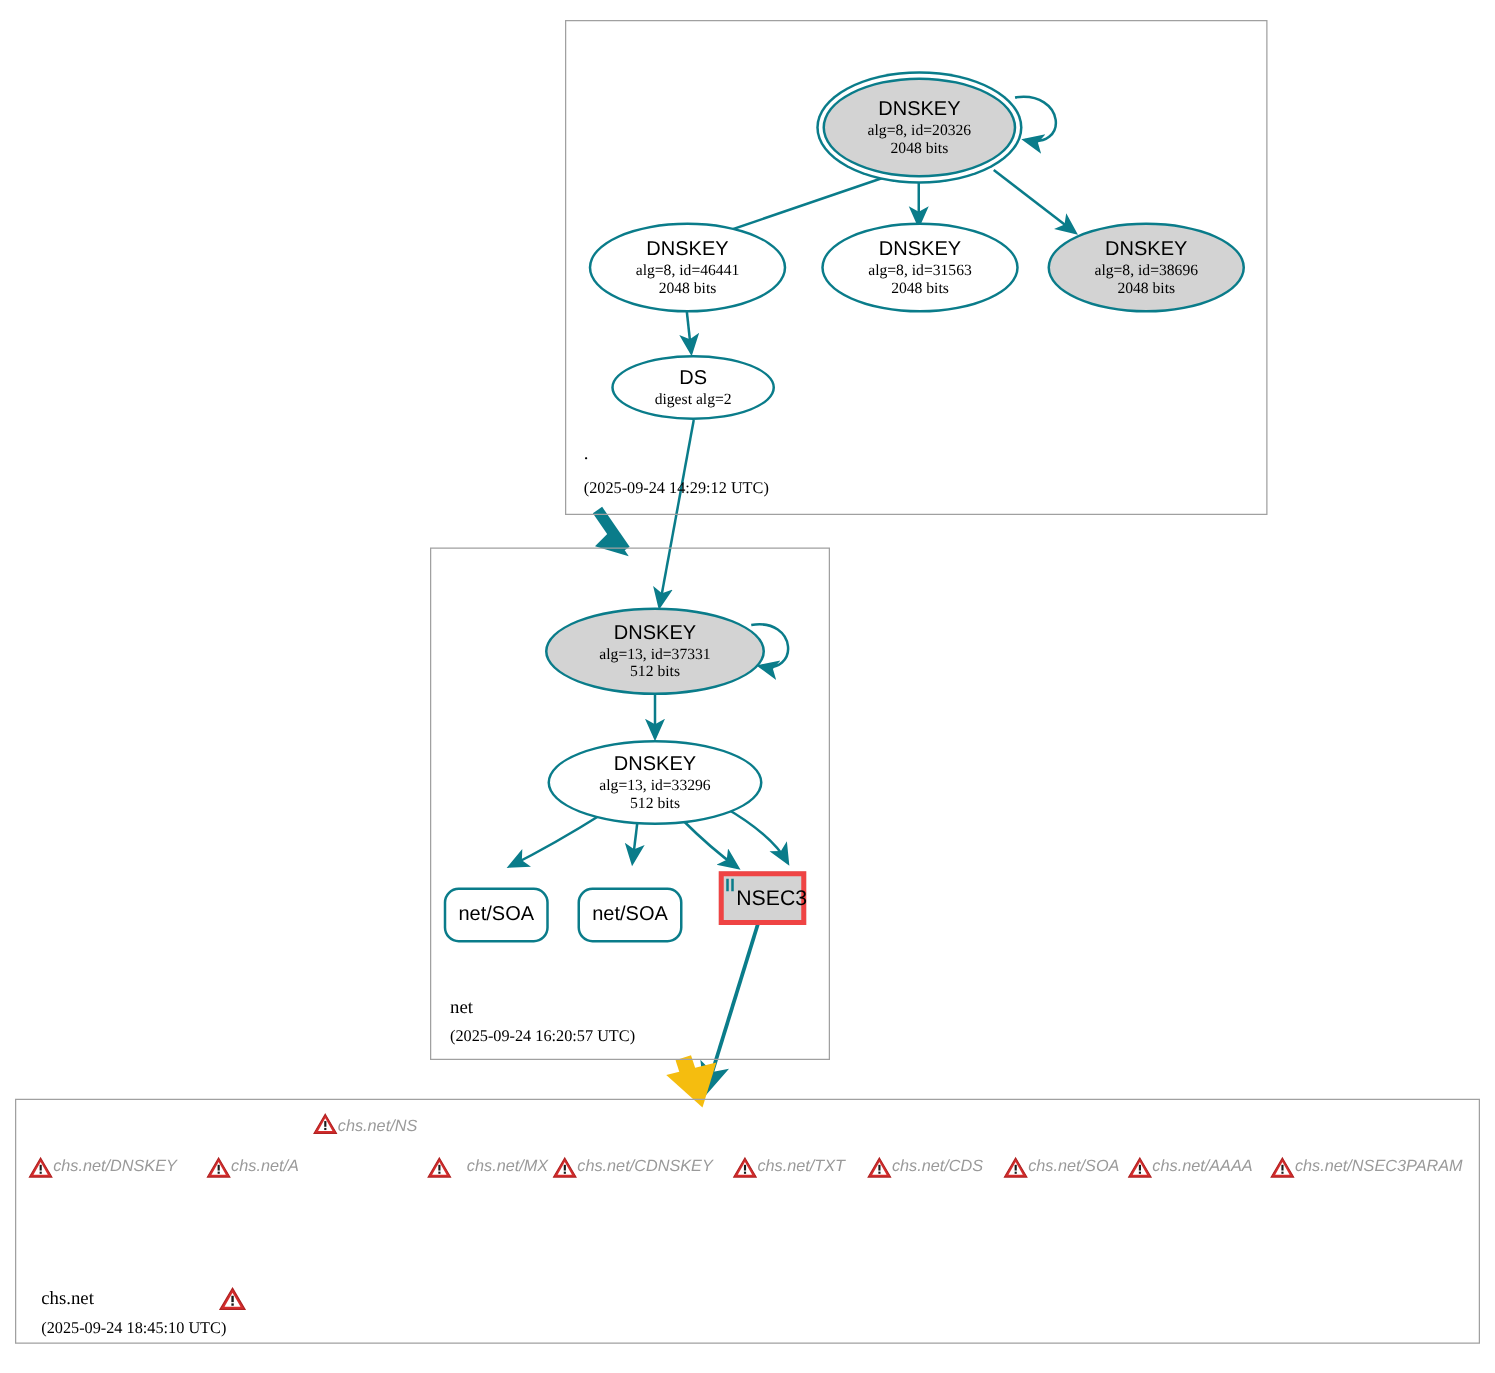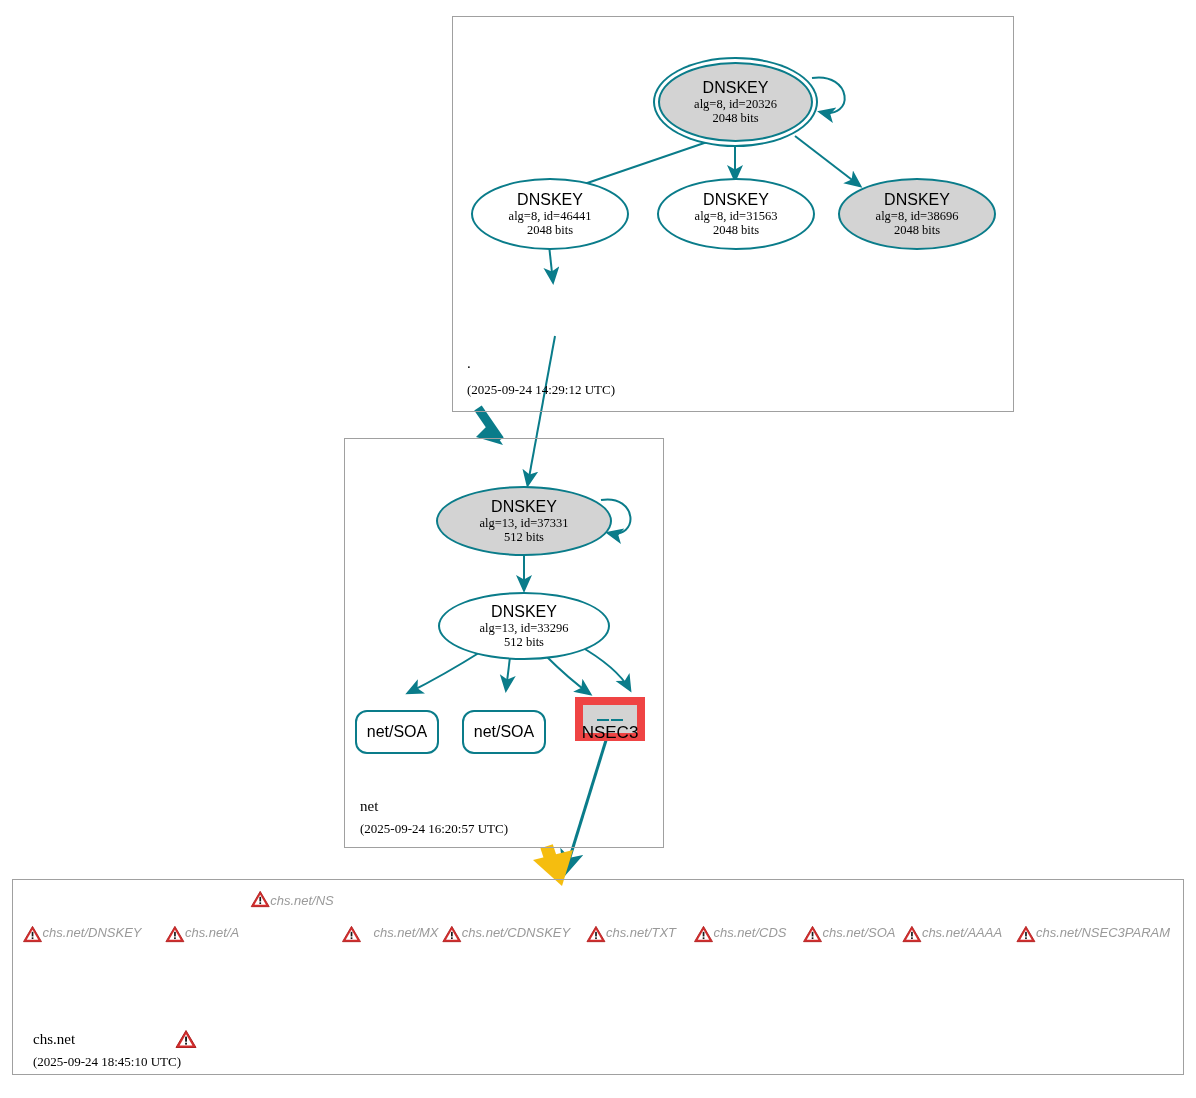--- a/index.html
+++ b/index.html
@@ -28,22 +28,22 @@
   .node .t3{font-family:"Liberation Serif", serif;font-size:12.5px;line-height:14px;}
 
   .ellipse{border:2px solid #0a7c8a;border-radius:50%;background:#ffffff;}
   .ellipse.filled{background:#d3d3d3;}
   .ellipse.dbl{box-shadow:0 0 0 3px #ffffff, 0 0 0 5px #0a7c8a;}
 
   .rrect{border:2px solid #0a7c8a;border-radius:12px;background:#ffffff;margin-top:14px;}
   .rrect .t1{font-size:16px;}
 
   
-  .nsec3{position:absolute;border:8px solid #ef4444;background:#d3d3d3;box-sizing:border-box;
-         display:flex;flex-direction:column;padding:14px;gap:2px;}
+  .nsec3{position:absolute;border:4px solid #ef4444;background:#d3d3d3;box-sizing:border-box;
+         display:flex;flex-direction:row;padding:2px;gap:2px;}
   .nsec3 .hdr{display:flex;gap:2px;height:10px;}
   .nsec3 .hdr span{flex:1;border:1px solid #0a7c8a;background:#d3d3d3;box-sizing:border-box;}
   .nsec3 .body{flex:1;display:flex;align-items:center;justify-content:center;
                font-family:"Liberation Sans", sans-serif;font-size:17px;color:#000;}
 
   
   .rr-item{position:absolute;display:flex;align-items:center;}
   .rr-label{font-family:"Liberation Sans", sans-serif;font-style:italic;font-size:13px;
             color:#9a9a9a;white-space:nowrap;}
   .warn{width:22px;height:20px;display:block;}
@@ -128,20 +128,24 @@
     <div class="t2">alg=8, id=31563</div>
     <div class="t3">2048 bits</div>
   </div>
 
   <div class="node ellipse filled" id="n-zsk38696" style="left:838px;top:178px;width:158px;height:72px;">
     <div class="t1">DNSKEY</div>
     <div class="t2">alg=8, id=38696</div>
     <div class="t3">2048 bits</div>
   </div>
 
+  <div class="node ellipse" id="n-ds" style="left:489px;top:284px;width:131px;height:52px;">
+    <div class="t1">DS</div>
+    <div class="t2">digest alg=2</div>
+  </div>
 
   <div class="zone-label zone-name" style="left:467px;top:355px;">.</div>
   <div class="zone-label zone-time" style="left:467px;top:382px;">(2025-09-24 14:29:12 UTC)</div>
 
   <div class="node ellipse filled" id="n-ksk37331" style="left:436px;top:486px;width:176px;height:70px;">
     <div class="t1">DNSKEY</div>
     <div class="t2">alg=13, id=37331</div>
     <div class="t3">512 bits</div>
   </div>
 

